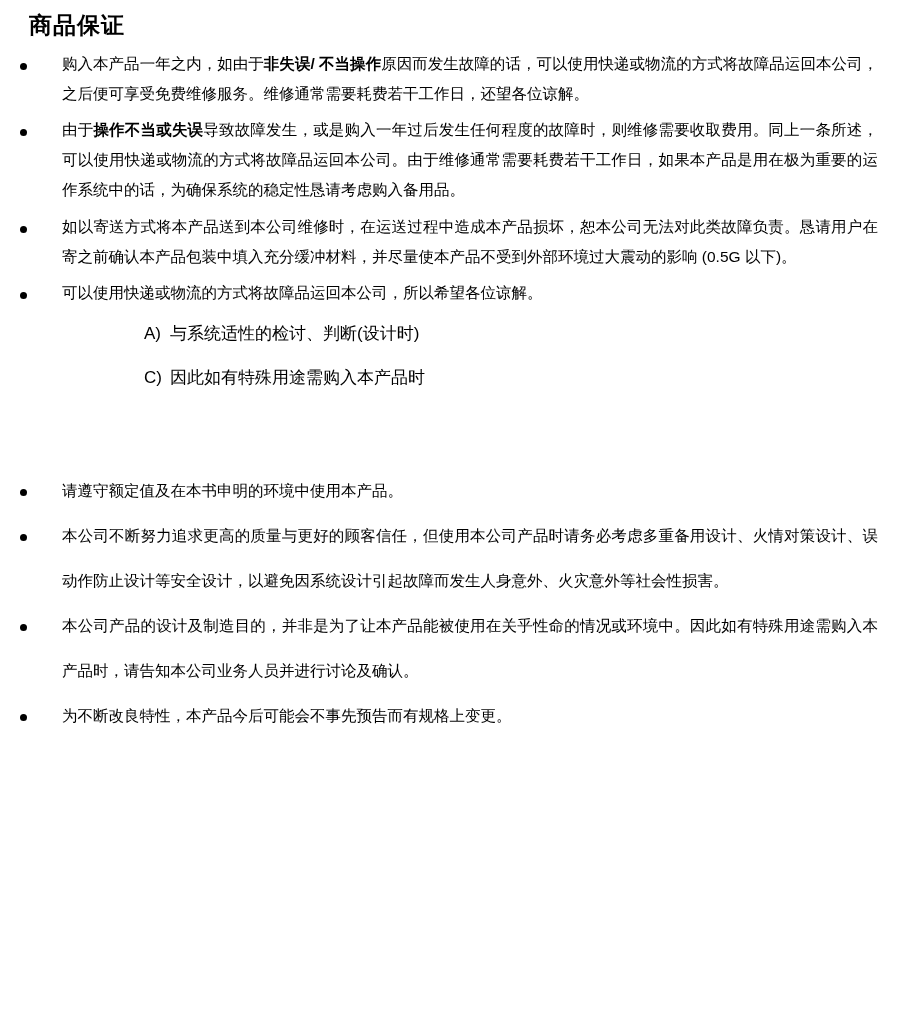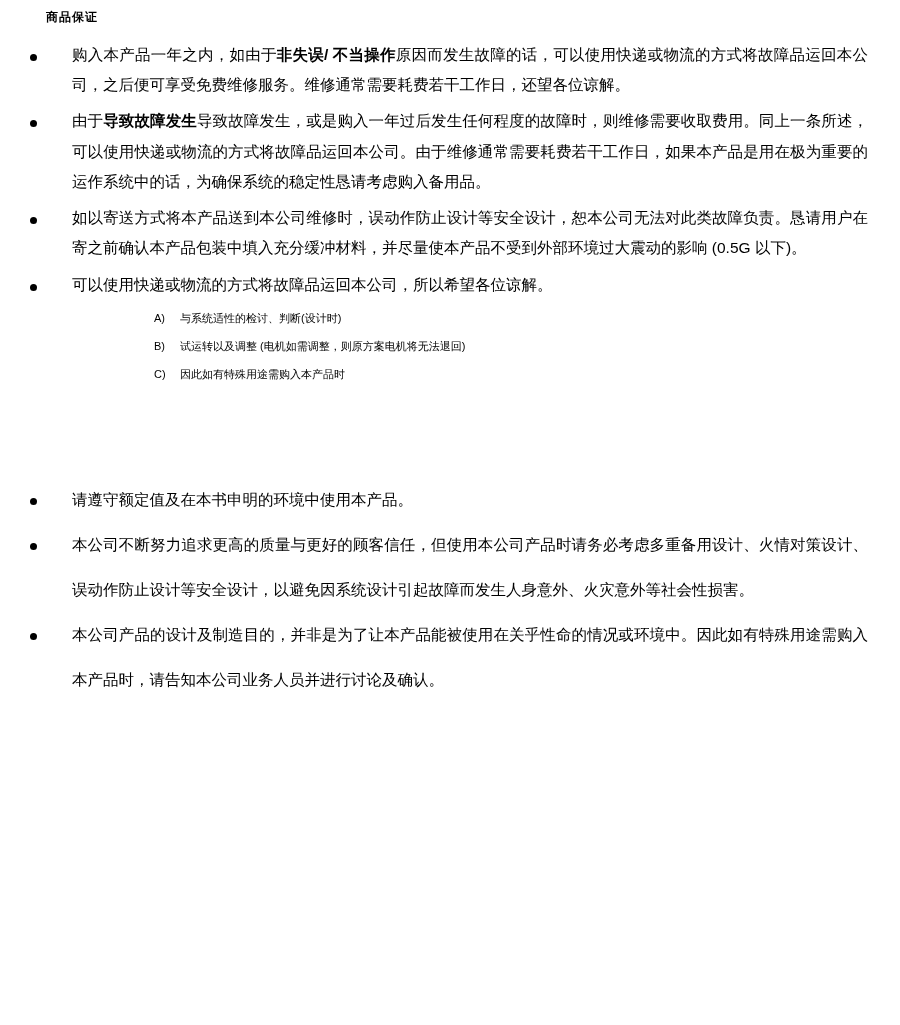--- a/index.html
+++ b/index.html
@@ -18,30 +18,30 @@
     position: relative;
     width: 900px;
     height: 1025px;
     box-sizing: border-box;
     padding: 0;
   }
   .section {
     margin: 0;
   }
   .section-title {
-    font-size: 12px;
+    font-size: 23px;
     font-weight: bold;
     letter-spacing: 1px;
-    margin: 0 0 0 46px;
+    margin: 0 0 0 29px;
     padding-top: 8px;
     line-height: 1.5;
   }
   .bullet-list {
     list-style: none;
-    margin: 14px;
+    margin: 4px;
     padding: 0;
   }
   .bullet-item {
     position: relative;
     padding-left: 58px;
     margin-left: 0;
     font-size: 15.5px;
     line-height: 1.95;
     text-align: justify;
     padding-right: 18px;
@@ -63,21 +63,21 @@
   }
   .bullet-item.loose::before {
     top: 20px;
   }
   .sub-list {
     list-style: none;
     margin: 4px 0 0 0;
     padding: 0;
   }
   .sub-item {
-    font-size: 11px;
+    font-size: 17px;
     line-height: 2.55;
     padding-left: 82px;
     white-space: nowrap;
   }
   .sub-label {
     display: inline-block;
     min-width: 26px;
   }
   .spacer {
     height: 62px;
@@ -89,33 +89,30 @@
 
 <div class="page">
 
   <div class="section">
     <div class="section-title">商品保证</div>
     <ul class="bullet-list">
       <li class="bullet-item">
         <span> 购入本产品一年之内，如由于</span><b>非失误/ 不当操作</b><span>原因而发生故障的话，可以使用快递或物流的方式将故障品运回本公司，之后便可享受免费维修服务。维修通常需要耗费若干工作日，还望各位谅解。</span>
       </li>
       <li class="bullet-item">
-        <span> 由于</span><b>导致故障发生</b><span>导致故障发生，或是购入一年过后发生任何程度的故障时，则维修需要收取费用。同上一条所述，可以使用快递或物流的方式将故障品运回本公司。由于维修通常需要耗费若干工作日，如果本产品是用在极为重要的运作系统中的话，为确保系统的稳定性恳请考虑购入备用品。</span>
+        <span> 由于</span><b>操作不当或失误</b><span>导致故障发生，或是购入一年过后发生任何程度的故障时，则维修需要收取费用。同上一条所述，可以使用快递或物流的方式将故障品运回本公司。由于维修通常需要耗费若干工作日，如果本产品是用在极为重要的运作系统中的话，为确保系统的稳定性恳请考虑购入备用品。</span>
       </li>
       <li class="bullet-item">
-        <span>如以寄送方式将本产品送到本公司维修时，误动作防止设计等安全设计，恕本公司无法对此类故障负责。恳请用户在寄之前确认本产品包装中填入充分缓冲材料，并尽量使本产品不受到外部环境过大震动的影响 (0.5G 以下)。</span>
+        <span>如以寄送方式将本产品送到本公司维修时，在运送过程中造成本产品损坏，恕本公司无法对此类故障负责。恳请用户在寄之前确认本产品包装中填入充分缓冲材料，并尽量使本产品不受到外部环境过大震动的影响 (0.5G 以下)。</span>
       </li>
       <li class="bullet-item">
         <span>可以使用快递或物流的方式将故障品运回本公司，所以希望各位谅解。</span>
         <ul class="sub-list">
           <li class="sub-item">
             <span class="sub-label">A)</span><span>与系统适性的检讨、判断(设计时)</span>
-          </li>
-          <li class="sub-item">
-            <span class="sub-label">B)</span><span>试运转以及调整 (电机如需调整，则原方案电机将无法退回)</span>
           </li>
           <li class="sub-item">
             <span class="sub-label">C)</span><span>因此如有特殊用途需购入本产品时</span>
           </li>
         </ul>
       </li>
     </ul>
   </div>
 
   <div class="spacer"></div>
@@ -124,16 +121,19 @@
     <ul class="bullet-list">
       <li class="bullet-item loose">
         <span>请遵守额定值及在本书申明的环境中使用本产品。</span>
       </li>
       <li class="bullet-item loose">
         <span>本公司不断努力追求更高的质量与更好的顾客信任，但使用本公司产品时请务必考虑多重备用设计、火情对策设计、误动作防止设计等安全设计，以避免因系统设计引起故障而发生人身意外、火灾意外等社会性损害。</span>
       </li>
       <li class="bullet-item loose">
         <span>本公司产品的设计及制造目的，并非是为了让本产品能被使用在关乎性命的情况或环境中。因此如有特殊用途需购入本产品时，请告知本公司业务人员并进行讨论及确认。</span>
       </li>
+      <li class="bullet-item loose">
+        <span>为不断改良特性，本产品今后可能会不事先预告而有规格上变更。</span>
+      </li>
     </ul>
   </div>
 
 </div>
 
 </body></html>

